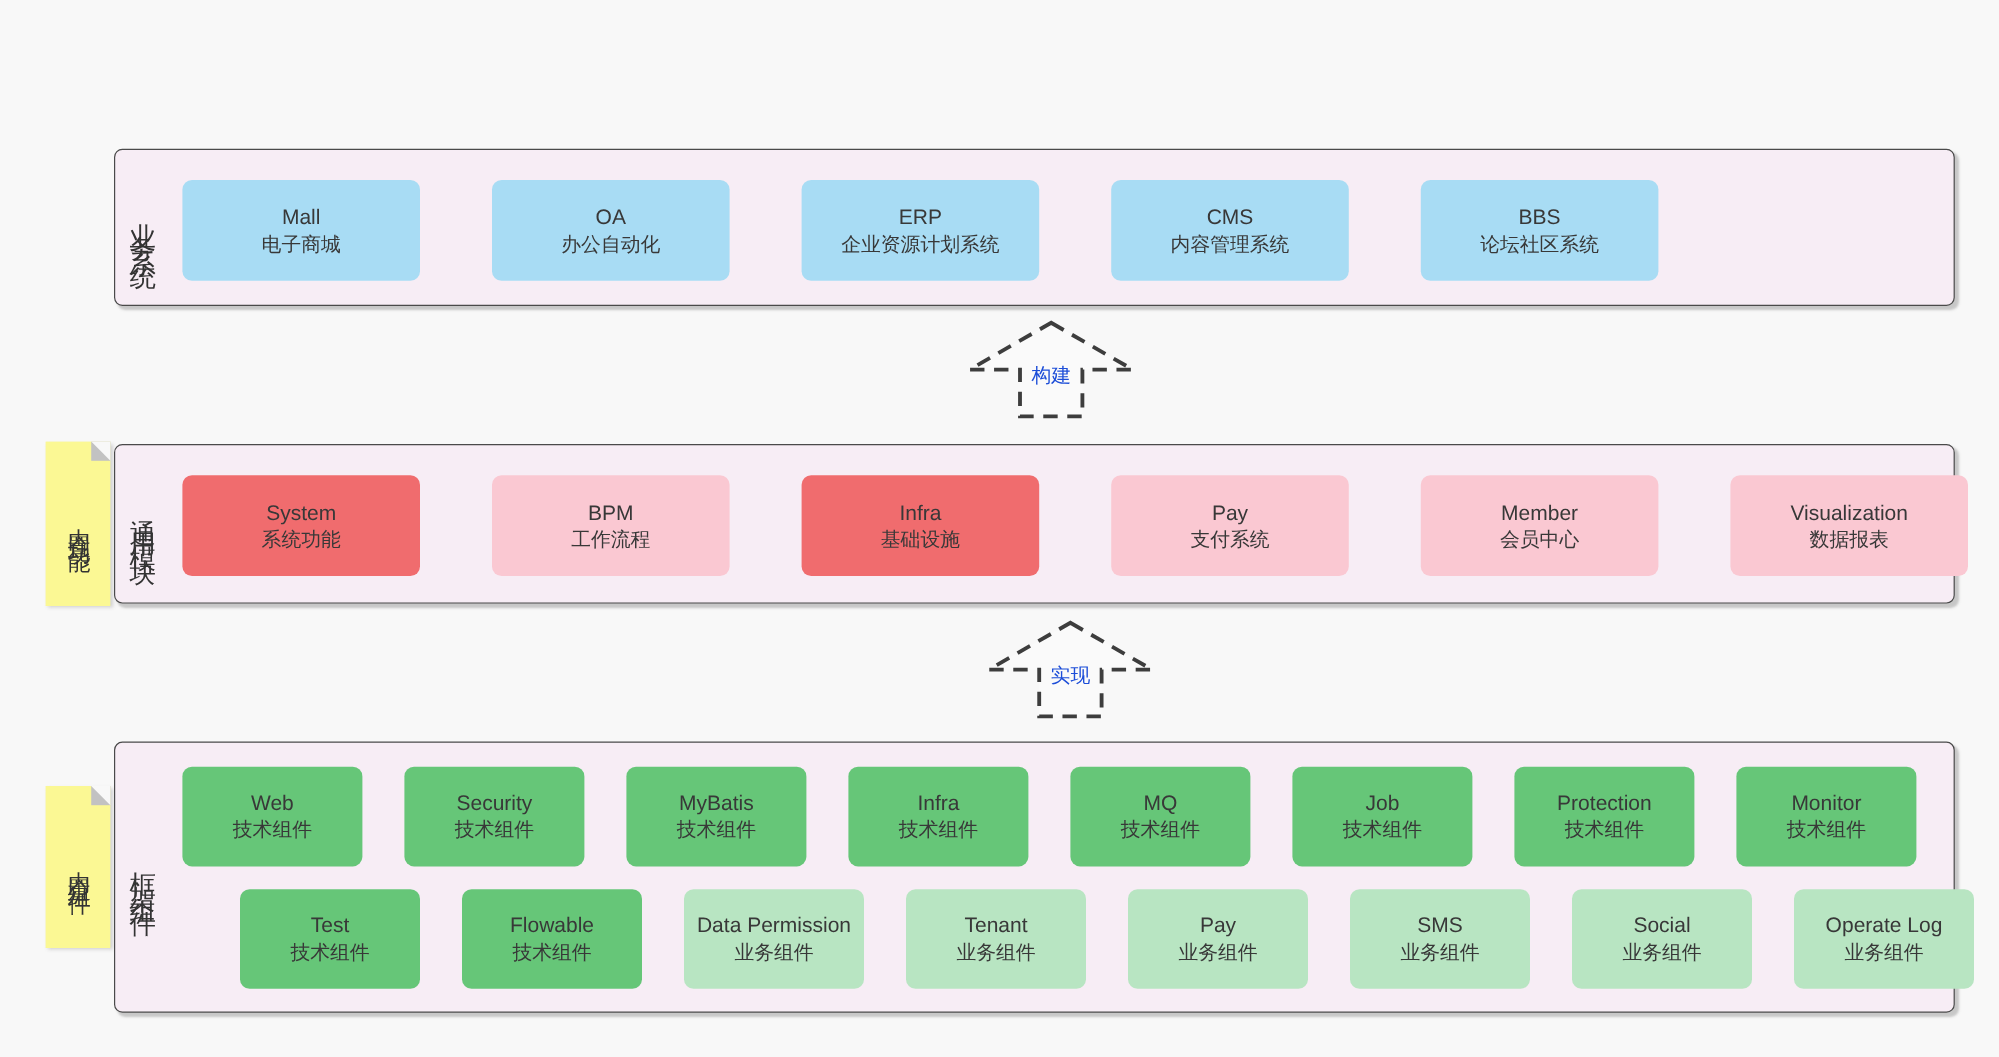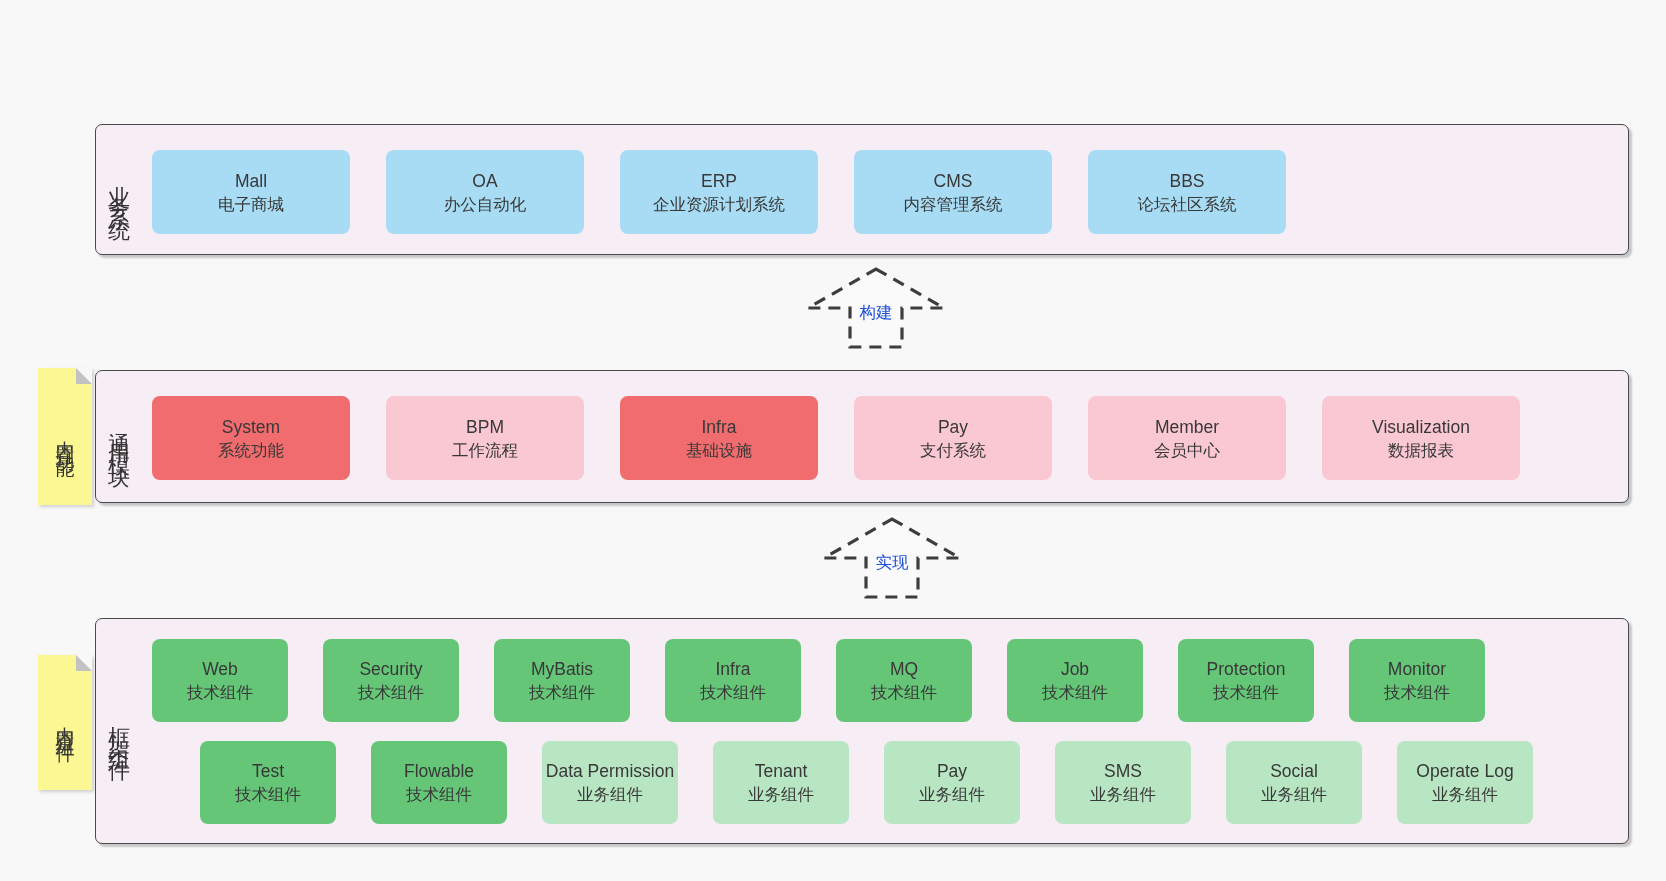--- a/index.html
+++ b/index.html
@@ -9,24 +9,24 @@
   .band{position:absolute;left:95px;width:1534px;background:var(--band-bg,#f7edf5);
     border:1.6px solid #4a4a4a;border-radius:7px;box-shadow:3px 3px 2px rgba(110,110,110,.35);box-sizing:border-box;}
   #band-0{top:124px;height:131px;}
   #band-1{top:370px;height:133px;}
   #band-2{top:618px;height:226px;}
 
   .band-label{position:absolute;left:4px;top:0;bottom:0;width:38px;display:flex;align-items:center;justify-content:center;
     writing-mode:vertical-rl;text-orientation:upright;font-size:22px;letter-spacing:11px;color:#333;}
 
   .boxes{position:absolute;display:flex;}
-  .boxes-6{left:56px;top:25px;gap:36px;}
+  .boxes-6{left:56px;top:25px;gap:60px;}
   .boxes-6 .box{width:198px;height:84px;}
   .boxes-8{left:56px;gap:35px;}
-  .boxes-8 .box{width:136px;height:83px;}
+  .boxes-8 .box{width:150px;height:83px;}
   .row-1{top:20px;}
   .row-2{top:122px;margin-left:48px;}
 
   .box{border-radius:8px;display:flex;flex-direction:column;align-items:center;justify-content:center;
     text-align:center;line-height:1.38;flex:0 0 auto;}
   .box .t{font-size:17.5px;}
   .box .s{font-size:16.5px;}
   .box.blue{background:var(--blue,#a8dcf4);}
   .box.red{background:var(--red,#f06c6e);}
   .box.pink{background:var(--pink,#fac8d2);}

